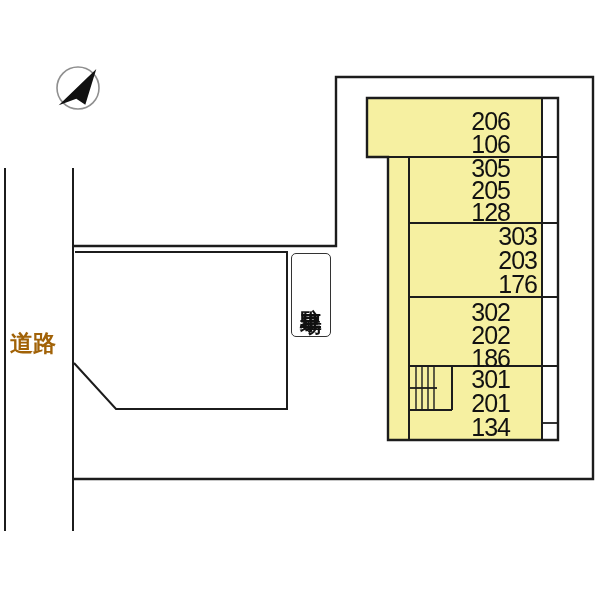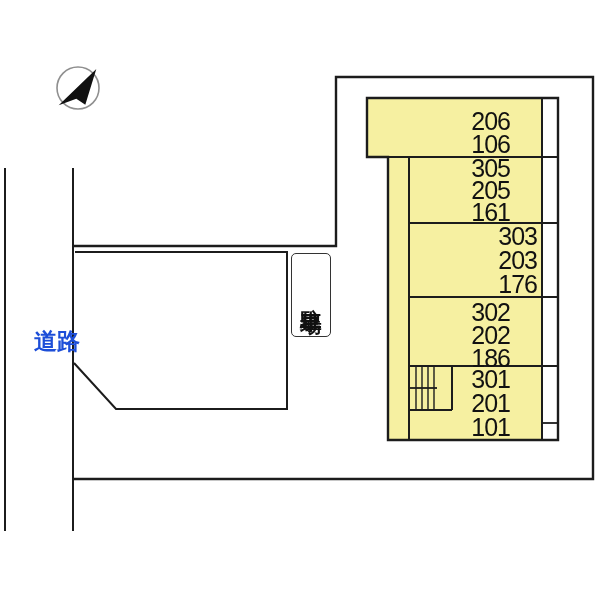--- a/index.html
+++ b/index.html
@@ -3,23 +3,22 @@
 <meta charset="utf-8">
 <style>
   html,body{margin:0;padding:0;background:#e8e8e8;}
   .canvas{
     position:relative;width:600px;height:600px;background:#ffffff;
     font-family:"Liberation Sans", sans-serif;overflow:hidden;
   }
   .canvas svg{position:absolute;left:0;top:0;}
   .plan-line{stroke:#1c1c1c;fill:none;}
   .label{
-    position:absolute;color:#1d4ed8;
-    font-family:Liberation Mono, monospace;
-    margin-left:24px;
+    position:absolute;color:#a16207;
+    font-family:Liberation Sans, sans-serif;
   }
   .road-label{
     left:8px;top:329px;width:50px;height:28px;
     font-size:23px;font-weight:600;text-align:center;line-height:28px;
     letter-spacing:0px;
   }
   .parking-box{
     position:absolute;left:291px;top:253px;width:40px;height:84px;
     border:1.6px solid #333;border-radius:5px;background:#fff;
     box-sizing:border-box;display:flex;align-items:center;justify-content:center;
@@ -90,31 +89,31 @@
     <span class="parking-label">駐車場</span>
   </div>
 
   <div class="room room-1">
     <span>206</span>
     <span>106</span>
   </div>
   <div class="room room-2">
     <span>305</span>
     <span>205</span>
-    <span>161</span>
+    <span>128</span>
   </div>
   <div class="room room-3">
     <span>303</span>
     <span>203</span>
     <span>176</span>
   </div>
   <div class="room room-4">
     <span>302</span>
     <span>202</span>
     <span>186</span>
   </div>
   <div class="room room-5">
     <span>301</span>
     <span>201</span>
-    <span>101</span>
+    <span>134</span>
   </div>
 
 </div>
 
 </body></html>

